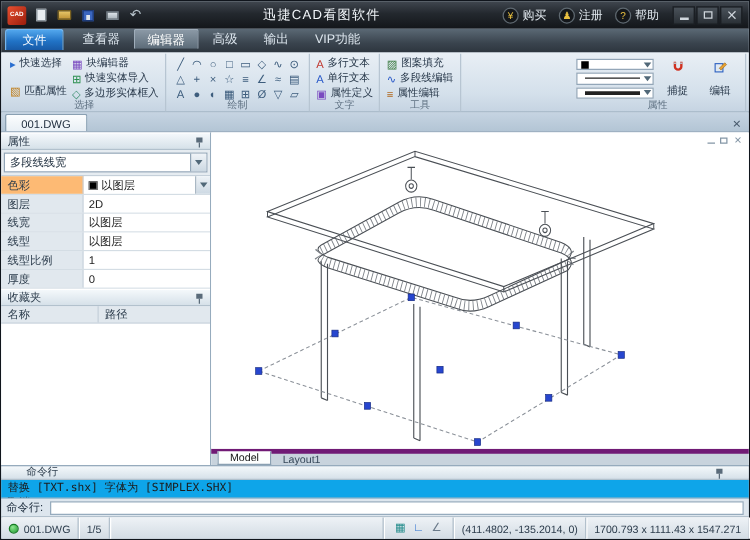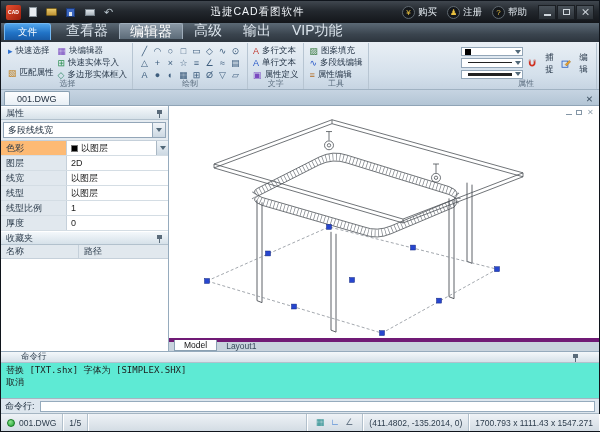--- a/index.html
+++ b/index.html
@@ -24,33 +24,33 @@
   .bar-icon{width:7px;height:2px;background:currentColor;margin-top:6px}
   .box-icon{width:7px;height:6px;border:1px solid currentColor}
   .x-icon{position:relative;width:8px;height:8px}
   .x-icon::before,.x-icon::after{content:"";position:absolute;left:3.5px;top:0;width:1.4px;height:8px;background:currentColor}
   .x-icon::before{transform:rotate(45deg)}
   .x-icon::after{transform:rotate(-45deg)}
 
   
   .menubar{height:19px;background:linear-gradient(#5b6975,#3a444e 60%,#2d353e);display:flex;align-items:flex-start;padding:0 3px;gap:1px;flex:none}
   .filebtn{height:17px;padding:0 13px;background:linear-gradient(#52a6ec,#2173c6 55%,#185aa6);border:1px solid #74b8f2;border-bottom:none;color:#fff;display:flex;align-items:center;gap:4px;font-size:9.5px;border-radius:3px 3px 0 0;margin-right:4px}
-  .mtab{height:16px;padding:0 10px;color:#dde6ee;display:flex;align-items:center;font-size:14px}
+  .mtab{height:16px;padding:0 10px;color:#dde6ee;display:flex;align-items:center;font-size:10px}
   .mtab.active{background:linear-gradient(#8b99a6,#5c6b78);border:1px solid #9fadba;border-bottom:none;color:#fff;border-radius:2px 2px 0 0}
 
   
   .ribbon{height:48px;background:linear-gradient(#e9eff5,#d4e0eb 70%,#c6d4e2);border-bottom:1px solid #a0b2c2;display:flex;padding:1px 2px 0;flex:none}
   .rgroup{position:relative;height:100%;padding:2px 5px 10px;border-right:1px solid #b7c5d2;display:flex;gap:4px;flex:none}
   .rgroup-label{position:absolute;bottom:0;left:0;right:0;text-align:center;font-size:8px;color:#5d6f80;height:10px;line-height:10px}
   .rcol{display:flex;flex-direction:column;justify-content:space-between;height:34px}
   .ritem{display:flex;align-items:center;gap:3px;font-size:8.5px;color:#28384a;white-space:nowrap;cursor:default}
   .gic{font-size:9px;line-height:1;flex:none}
   .dgrid{display:grid;grid-template-columns:repeat(8,13px);grid-auto-rows:12px;align-content:flex-start;height:36px}
   .dcell{display:flex;align-items:center;justify-content:center;font-size:9px;color:#3d5d7d;cursor:default}
-  .bigbtn{width:30px;display:flex;align-items:center;padding-top:3px;gap:8px;font-size:8.5px;color:#28384a;cursor:default}
+  .bigbtn{width:30px;display:flex;flex-direction:column;align-items:center;padding-top:3px;gap:8px;font-size:8.5px;color:#28384a;cursor:default}
   .combostack{display:flex;flex-direction:column;justify-content:flex-start;gap:2px;padding-top:2px}
   .mini-combo{width:62px;height:10px;background:#fff;border:1px solid #93a6b8;display:flex;align-items:center;padding:0 1px 0 3px}
   .mini-swatch{width:6px;height:6px;background:#000}
   .mini-line{height:1px;background:#222;flex:1;margin:0 3px}
   .mini-line.thick{height:3px}
   .tri{width:0;height:0;border-left:3px solid transparent;border-right:3px solid transparent;border-top:4px solid #51масти}
   .tri{width:0;height:0;border-left:3px solid transparent;border-right:3px solid transparent;border-top:4px solid #516878;margin-left:auto}
   .props-group{margin-left:auto}
 
   
@@ -86,21 +86,21 @@
   .cwin{position:absolute;top:2px;right:5px;display:flex;gap:4px;color:#8496a6;align-items:center}
   .cwin .bar-icon{margin-top:4px;width:6px;height:1px}
   .cwin .box-icon{width:6px;height:5px}
   .cwin .x-icon{transform:scale(.7)}
   .modeltabs{height:13px;background:#c8d3dd;border-top:4px solid #701a75;display:flex;align-items:flex-end;padding-left:5px;font-size:8.5px;flex:none}
   .mt{padding:0 9px;display:flex;align-items:center;color:#36485a}
   .mt.active{background:#fdfefe;border:1px solid #8aa0b2;border-top:none;color:#111}
 
   
   .cmdhead{height:12px;background:linear-gradient(#f4f8fb,#d6e1e9);border-top:1px solid #96abbd;border-bottom:1px solid #b2c1cd;display:flex;align-items:center;padding:0 20px;font-size:8.5px;color:#2e3e4e;flex:none}
-  .cmdlog{height:36px;background:#5eead4;border-bottom:1px solid #a5b5c2;font-family:"DejaVu Sans Mono",monospace;font-size:9px;color:#1c1c1c;padding:1px 5px;line-height:12px;flex:none;overflow:hidden}
+  .cmdlog{height:15px;background:#0ea5e9;border-bottom:1px solid #a5b5c2;font-family:"DejaVu Sans Mono",monospace;font-size:9px;color:#1c1c1c;padding:1px 5px;line-height:12px;flex:none;overflow:hidden}
   .cmdinput{height:15px;background:#dde6ee;display:flex;align-items:center;padding:0 4px;gap:5px;font-size:9px;color:#1c2c3c;border-bottom:1px solid #a5b5c2;flex:none}
   .cmdfield{flex:1;height:11px;background:#fff;border:1px solid #96abbd}
 
   
   .statusbar{height:17px;background:linear-gradient(#eef2f6,#d3dce4);display:flex;align-items:stretch;font-size:8.5px;color:#2c3c4c;flex:none}
   .scell{display:flex;align-items:center;padding:0 6px;border-right:1px solid #b2c0cc;box-shadow:1px 0 0 #fff;white-space:nowrap}
   .sdot{width:8px;height:8px;border-radius:50%;background:radial-gradient(circle at 35% 30%,#8fe691,#1f9f2f);border:1px solid #157a22;margin-right:4px;flex:none}
   .sspacer{flex:1;border-right:1px solid #b2c0cc;box-shadow:1px 0 0 #fff}
   .sic{font-size:9px;margin:0 3px;line-height:1}
 </style>

